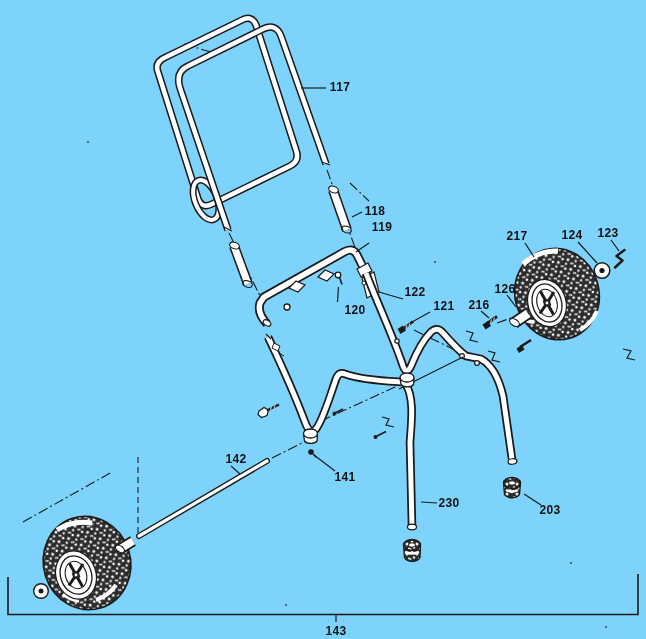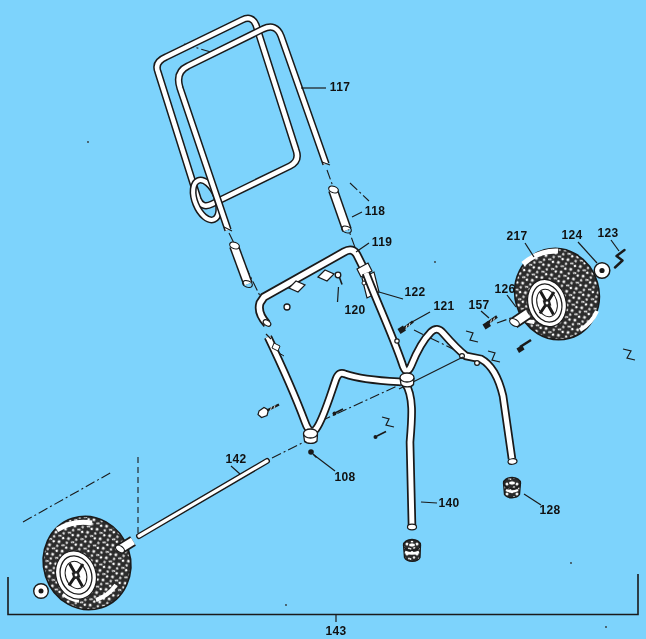--- a/index.html
+++ b/index.html
@@ -253,27 +253,27 @@
     <circle cx="88" cy="142" r="0.9"></circle>
     <circle cx="435" cy="262" r="0.9"></circle>
     <circle cx="571" cy="563" r="0.9"></circle>
     <circle cx="606" cy="627" r="0.9"></circle>
     <circle cx="286" cy="605" r="0.9"></circle>
   </g>
 </svg>
 
   <div class="callout" style="left:340px;top:87px">117</div>
   <div class="callout" style="left:375px;top:211px">118</div>
-  <div class="callout" style="left:382px;top:242px">119</div>
+  <div class="callout" style="left:382px;top:227px">119</div>
   <div class="callout" style="left:355px;top:310px">120</div>
   <div class="callout" style="left:444px;top:306px">121</div>
   <div class="callout" style="left:415px;top:292px">122</div>
   <div class="callout" style="left:608px;top:233px">123</div>
   <div class="callout" style="left:572px;top:235px">124</div>
   <div class="callout" style="left:517px;top:236px">217</div>
   <div class="callout" style="left:505px;top:289px">126</div>
-  <div class="callout" style="left:479px;top:305px">157</div>
-  <div class="callout" style="left:550px;top:510px">128</div>
-  <div class="callout" style="left:449px;top:503px">140</div>
-  <div class="callout" style="left:345px;top:477px">108</div>
+  <div class="callout" style="left:479px;top:305px">216</div>
+  <div class="callout" style="left:550px;top:510px">203</div>
+  <div class="callout" style="left:449px;top:503px">230</div>
+  <div class="callout" style="left:345px;top:477px">141</div>
   <div class="callout" style="left:236px;top:459px">142</div>
   <div class="callout" style="left:336px;top:631px">143</div>
 </div>
 
 </body></html>

